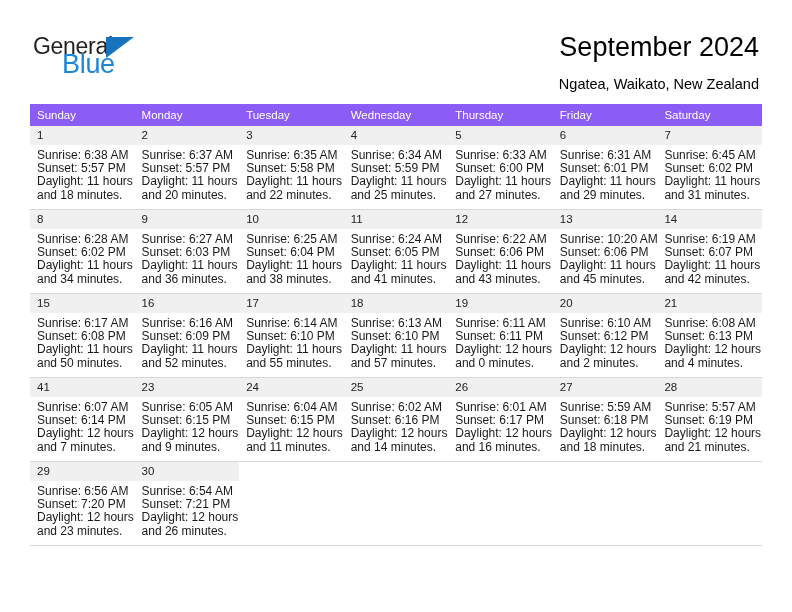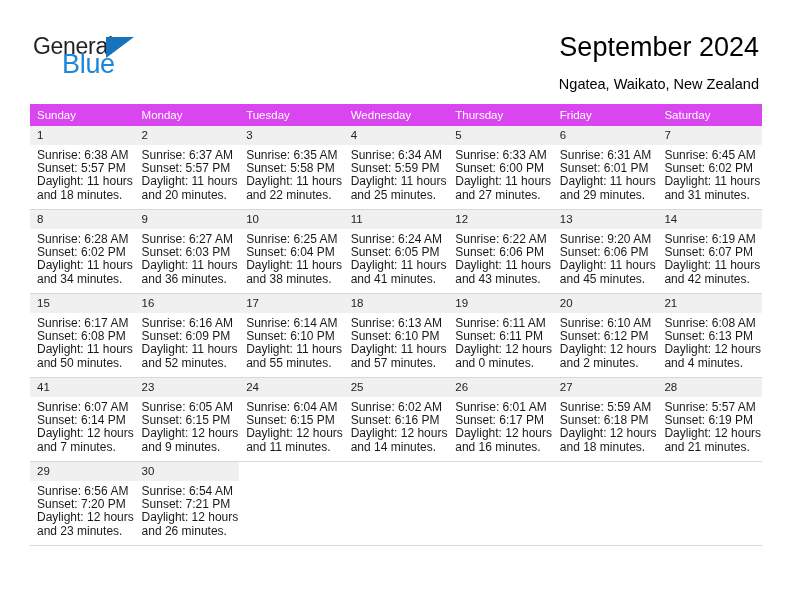--- a/index.html
+++ b/index.html
@@ -86,21 +86,21 @@
   
   .cal {
     position: absolute;
     left: 30px;
     top: 104px;
     width: 732px;
     border-collapse: collapse;
     table-layout: fixed;
   }
   .cal th {
-    background: #d946ef;
+    background: #8b5cf6;
     color: #ffffff;
     font-weight: normal;
     font-size: 11.5px;
     text-align: left;
     padding: 5px 0 5px 7px;
     height: 12px;
     border: none;
   }
   .cal td {
     vertical-align: top;
@@ -308,21 +308,21 @@
                 <div>Sunset: 6:06 PM</div>
                 <div>Daylight: 11 hours</div>
                 <div>and 43 minutes.</div>
               </div>
             </div>
           </td>
           <td>
             <div class="cell filled">
               <span class="daynum">13</span>
               <div class="info">
-                <div>Sunrise: 9:20 AM</div>
+                <div>Sunrise: 10:20 AM</div>
                 <div>Sunset: 6:06 PM</div>
                 <div>Daylight: 11 hours</div>
                 <div>and 45 minutes.</div>
               </div>
             </div>
           </td>
           <td>
             <div class="cell filled">
               <span class="daynum">14</span>
               <div class="info">

